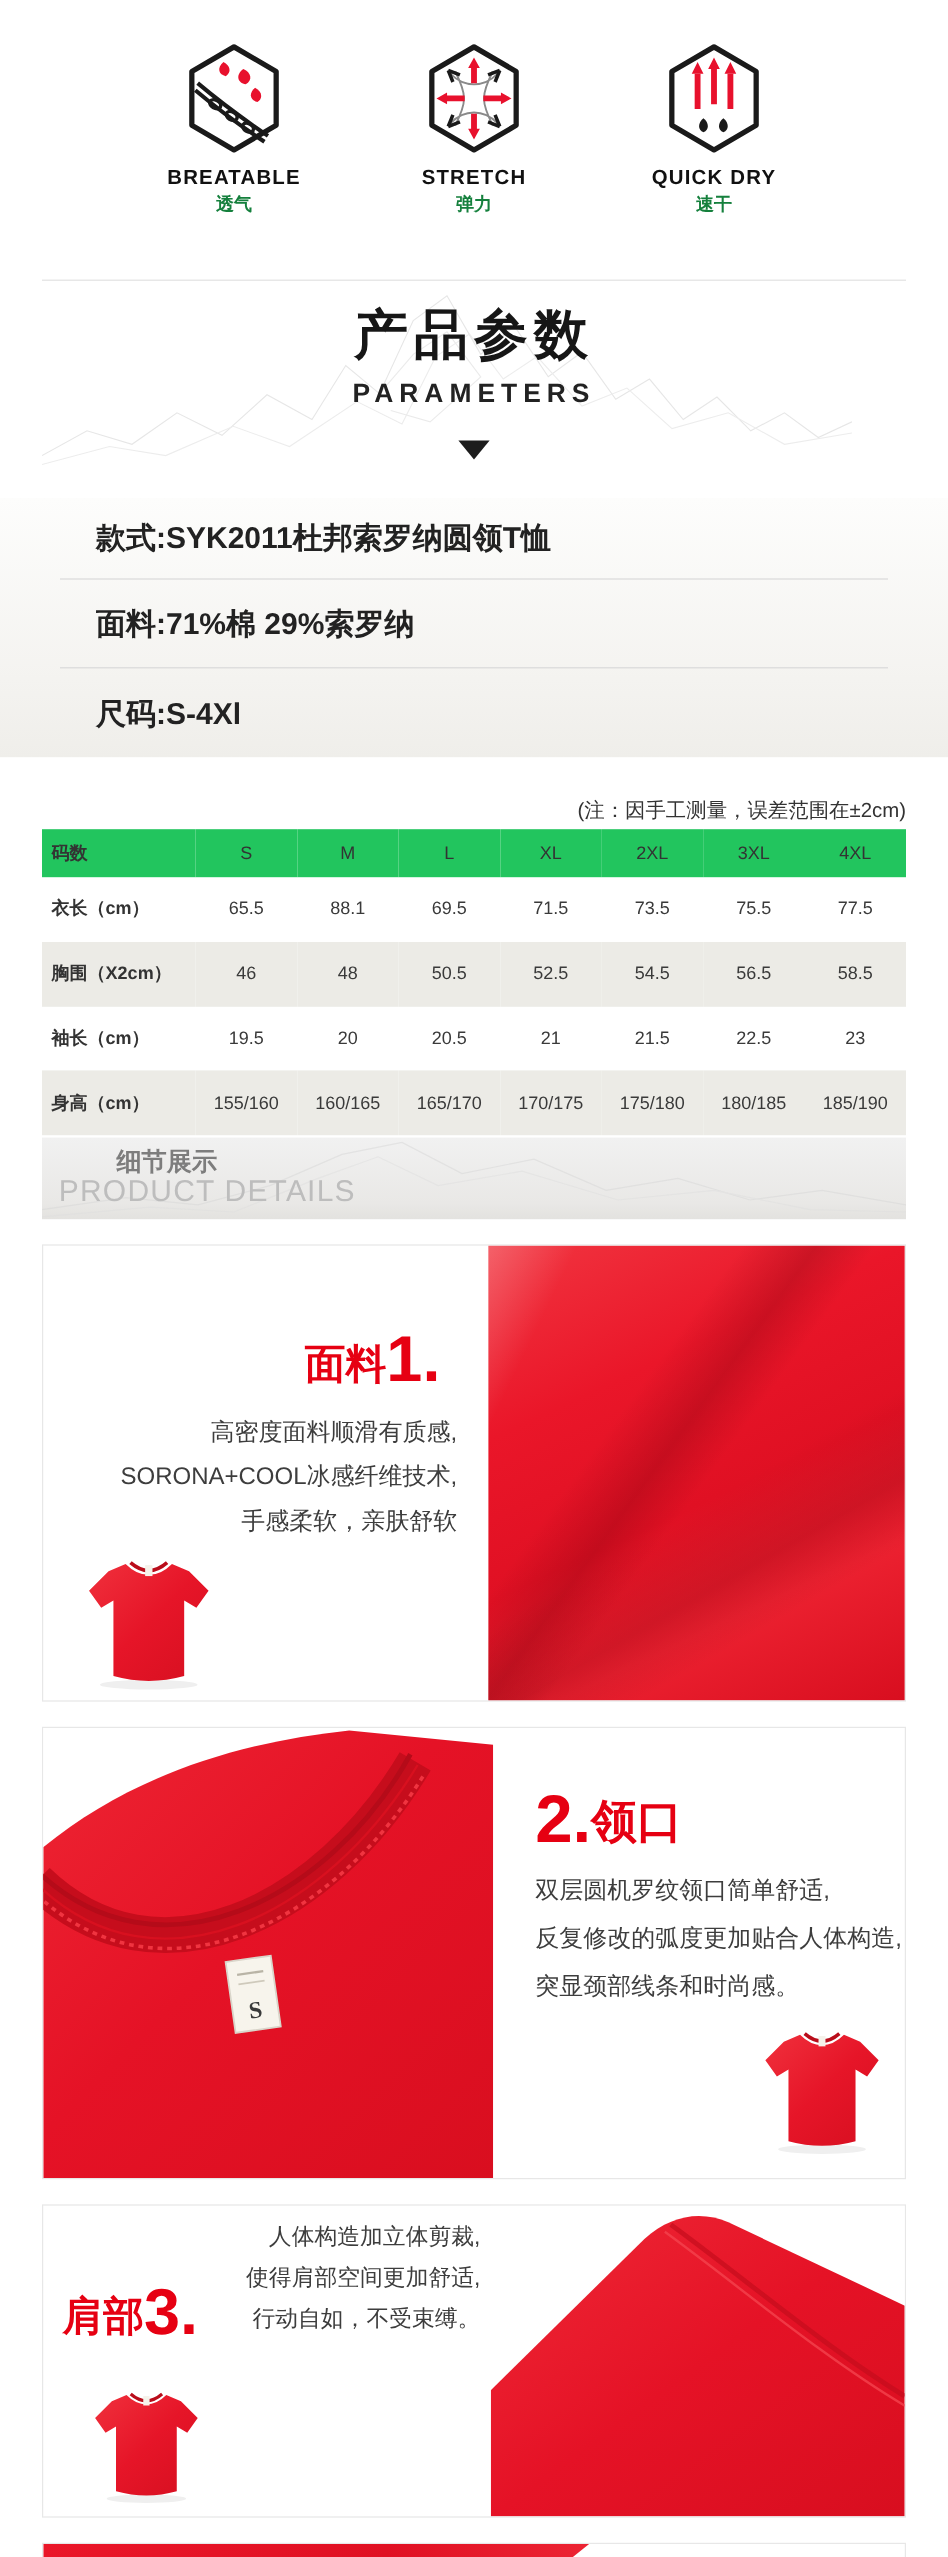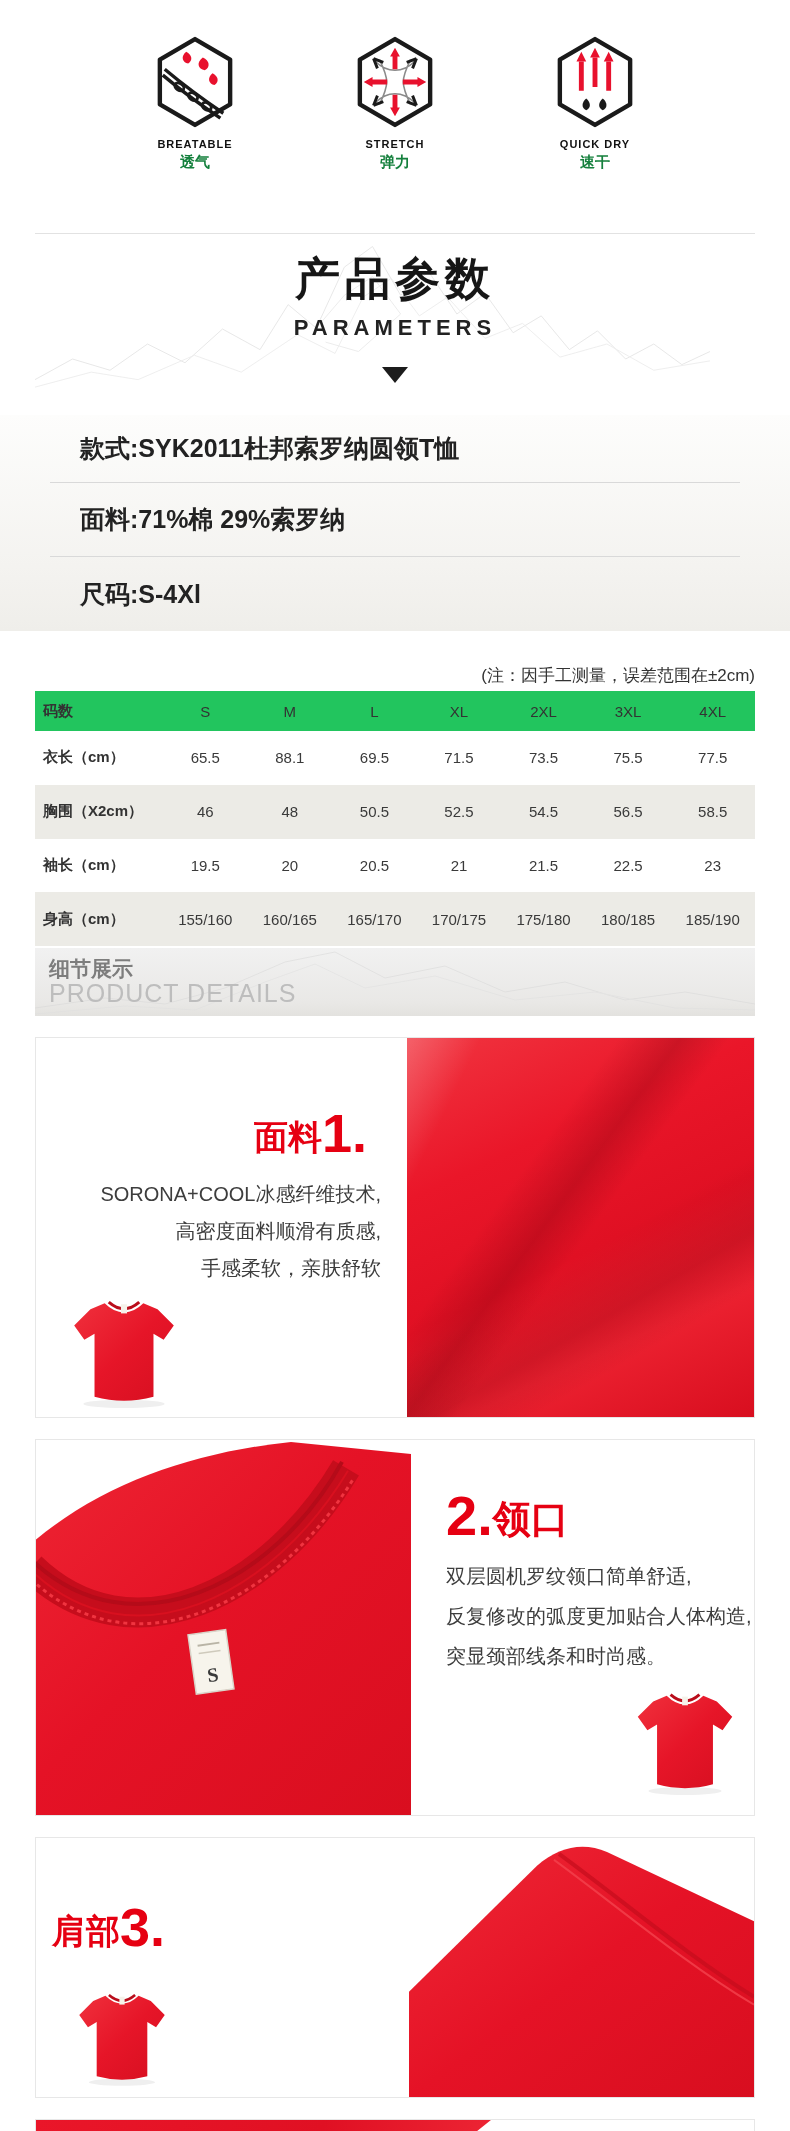--- a/index.html
+++ b/index.html
@@ -6,21 +6,21 @@
   html,body { background:#ffffff; }
   body {
     width:790px; height:2131px; overflow:hidden; position:relative;
     font-family:"Liberation Sans","DejaVu Sans",sans-serif; color:#1a1a1a;
     margin:0 auto;
   }
   
   .features { height:233px; padding-top:36px; display:flex; justify-content:center; gap:82px; }
   .feature { width:118px; display:flex; flex-direction:column; align-items:center; }
   .feature svg { width:82px; height:92px; }
-  .feature .en { margin-top:10px; font-size:11px; font-weight:bold; letter-spacing:1px; color:#111; white-space:nowrap;text-align:center; }
+  .feature .en { margin-top:10px; font-size:17px; font-weight:bold; letter-spacing:1px; color:#111; white-space:nowrap;text-align:center; }
   .feature .zh { margin-top:3px; font-size:15px; font-weight:bold; color:#15803d; }
   
   .params-header { height:182px; position:relative; text-align:center; }
   .params-header .rule { position:absolute; top:0; left:35px; right:35px; border-top:1px solid #e2e2e2; }
   .mountains { position:absolute; left:35px; right:35px; top:6px; height:150px; opacity:.65; }
   .params-title { position:relative; padding-top:16px; font-size:45px; font-weight:bold; letter-spacing:5px; color:#161616; }
   .params-sub { position:relative; margin-top:6px; font-size:22px; font-weight:bold; letter-spacing:5px; color:#222; }
   .down-triangle { position:relative; margin:26px auto 0; width:0; height:0;
     border-left:13px solid transparent; border-right:13px solid transparent; border-top:16px solid #1c1c1c; }
   
@@ -37,21 +37,21 @@
   .size-table thead tr { height:40px; background:#22c55e; font-weight:bold; color:#333; }
   .size-table tbody tr { height:43px; }
   .size-table tbody tr:nth-child(even) { background:#ecebe6; }
   .size-table thead .lab, .size-table tbody .lab { font-weight:bold; color:#333; }
   
   .details-banner { height:68px; margin:2px 35px 0; position:relative; overflow:hidden;
     background:linear-gradient(180deg,#f1f1f1 0%,#e9e8e6 80%,#e3e2df 100%);
     display:flex; align-items:center; justify-content:space-between; padding:0 10px 0 14px; }
   .banner-mountains { position:absolute; left:0; top:0; width:100%; height:100%; opacity:.5; }
   .banner-left { position:relative; line-height:1.05; }
-  .banner-left .zh { font-size:21px; font-weight:bold; color:#7d7d7d; }
+  .banner-left .zh { font-size:21px; font-weight:bold; color:#7d7d7d;margin-left:48px; }
   .banner-left .en { font-size:25px; color:#bdbdbd; letter-spacing:1px; }
   .banner-right { position:relative; text-align:right; line-height:1.05; }
   .banner-right .zh { font-size:29px; font-weight:bold; color:#e60012; }
   .banner-right .en { font-size:13px; font-weight:bold; color:#e60012; letter-spacing:0; }
   
   .detail-card { position:relative; margin:21px 35px 0; background:#fff; border:1px solid #e7e7e7; overflow:hidden; }
   .card-1 { height:381px; }
   .card-2 { height:377px; }
   .card-3 { height:261px; }
   .card-4 { height:40px; }
@@ -218,22 +218,22 @@
 </div>
 
 <div class="detail-card card-1">
   <div class="fabric-img"></div>
   <div class="card1-left">
     <div class="sec-title">
       <span class="t">面料</span>
       <span class="n">1.</span>
     </div>
     <div class="sec-lines">
+      <div>高密度面料顺滑有质感,</div>
       <div>SORONA+COOL冰感纤维技术,</div>
-      <div>高密度面料顺滑有质感,</div>
       <div>手感柔软，亲肤舒软</div>
     </div>
   </div>
   <svg class="tee tee-1" viewBox="0 0 110 120">
     <defs>
       <linearGradient id="tg1" x1="0" y1="0" x2="1" y2="1">
         <stop offset="0" stop-color="#f0303c"></stop>
           <stop offset="0.5" stop-color="#e61528"></stop>
           <stop offset="1" stop-color="#d60f20"></stop>
       </linearGradient>
@@ -305,20 +305,25 @@
     <rect x="0" y="0" width="345" height="261" fill="#ffffff"></rect>
     <path d="M0,261 L0,155 L128,28 C150,8 175,4 198,14 L345,84 L345,261 Z" fill="url(#sg)"></path>
     <path d="M150,16 C210,60 280,120 345,160" fill="none" stroke="#c50d1c" stroke-width="4" opacity="0.7"></path>
     <path d="M145,22 C205,66 275,126 345,168" fill="none" stroke="#f4424d" stroke-width="2" opacity="0.8"></path>
   </svg>
   <div class="card3-left">
     <div class="sec-title">
       <span class="t">肩部</span>
       <span class="n">3.</span>
     </div>
+    <div class="sec-lines">
+      <div>人体构造加立体剪裁,</div>
+      <div>使得肩部空间更加舒适,</div>
+      <div>行动自如，不受束缚。</div>
+    </div>
   </div>
   <svg class="tee tee-3" viewBox="0 0 110 120">
     <defs>
       <linearGradient id="tg3" x1="0" y1="0" x2="1" y2="1">
         <stop offset="0" stop-color="#f0303c"></stop>
           <stop offset="0.5" stop-color="#e61528"></stop>
           <stop offset="1" stop-color="#d60f20"></stop>
       </linearGradient>
     </defs>
     <ellipse cx="55" cy="113" rx="38" ry="4" fill="#efefef"></ellipse>

